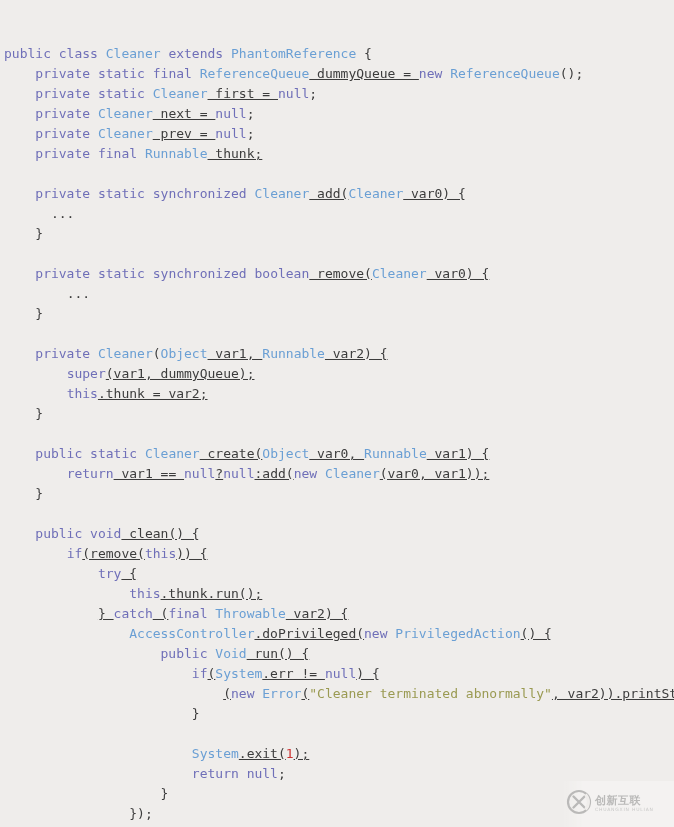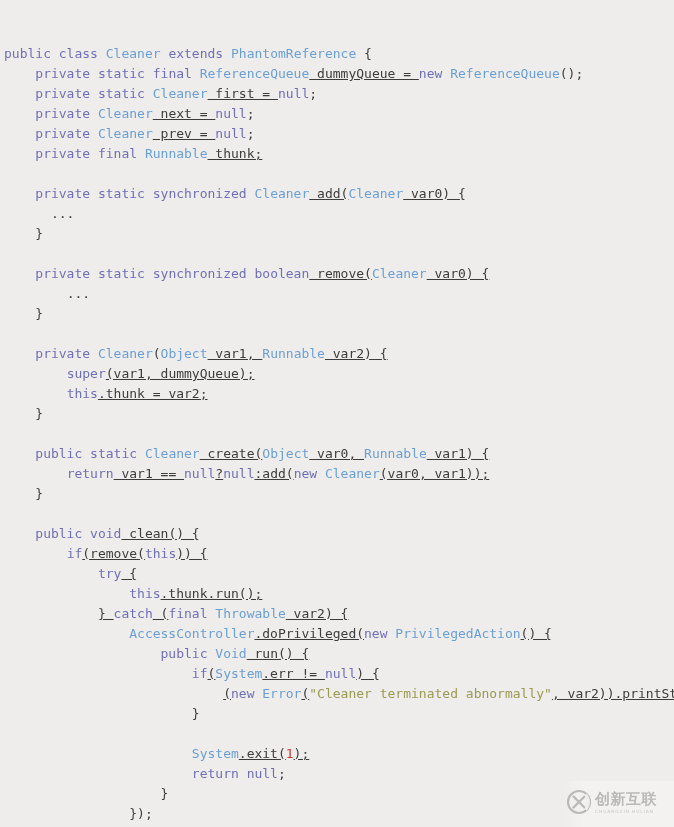--- a/index.html
+++ b/index.html
@@ -74,22 +74,22 @@
     flex: 0 0 auto;
   }
   #watermark .wm-text {
     margin-left: 3px;
     display: flex;
     flex-direction: column;
     justify-content: center;
     line-height: 1;
   }
   #watermark .wm-cn {
-    font-family: Liberation Mono, monospace;
-    font-size: 15px;
+    font-family: Liberation Sans, sans-serif;
+    font-size: 11px;
     font-weight: bold;
     color: #9a9a9a;
     letter-spacing: 0.5px;
   }
   #watermark .wm-en {
     font-family: "DejaVu Sans", "Liberation Sans", sans-serif;
     font-size: 4.5px;
     color: #b0b0b0;
     letter-spacing: 0.8px;
     margin-top: 2px;

